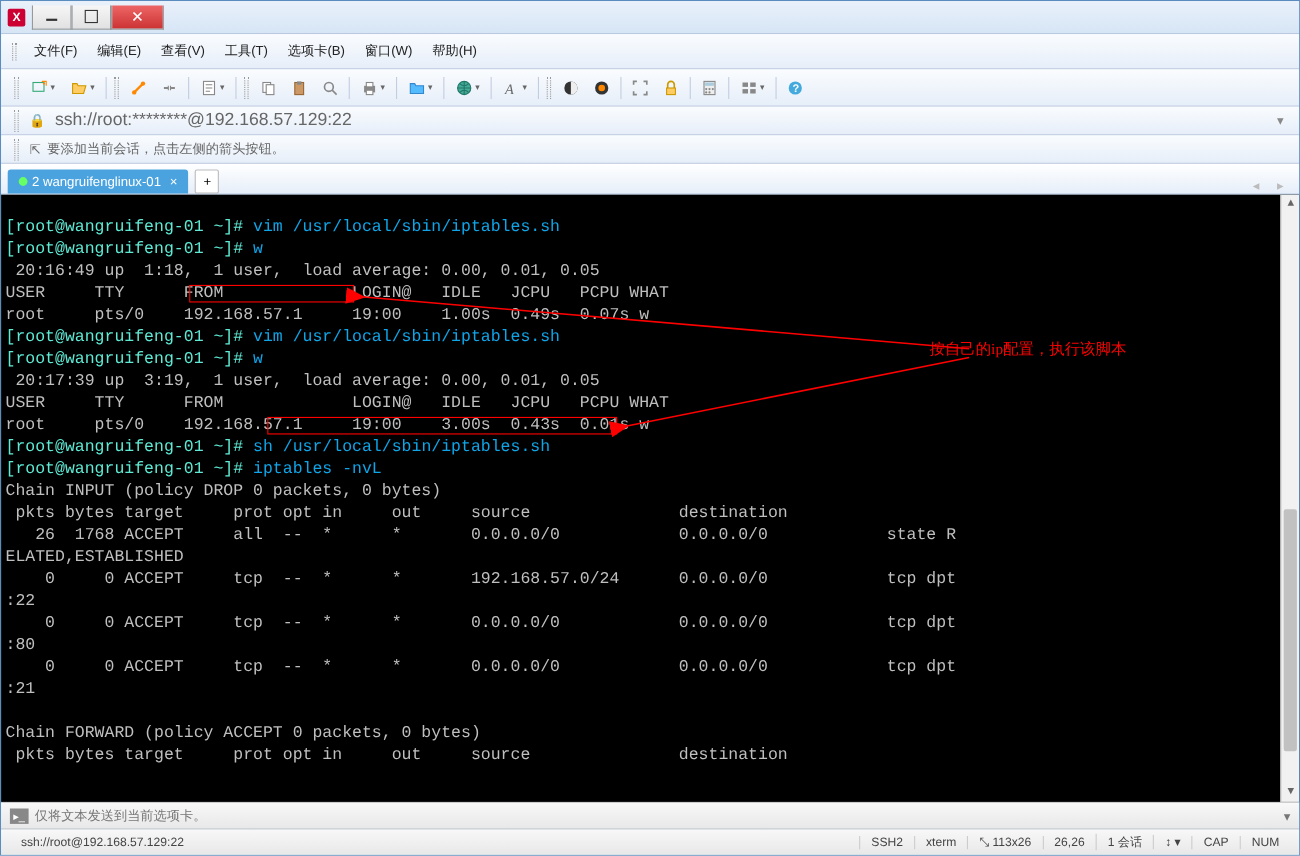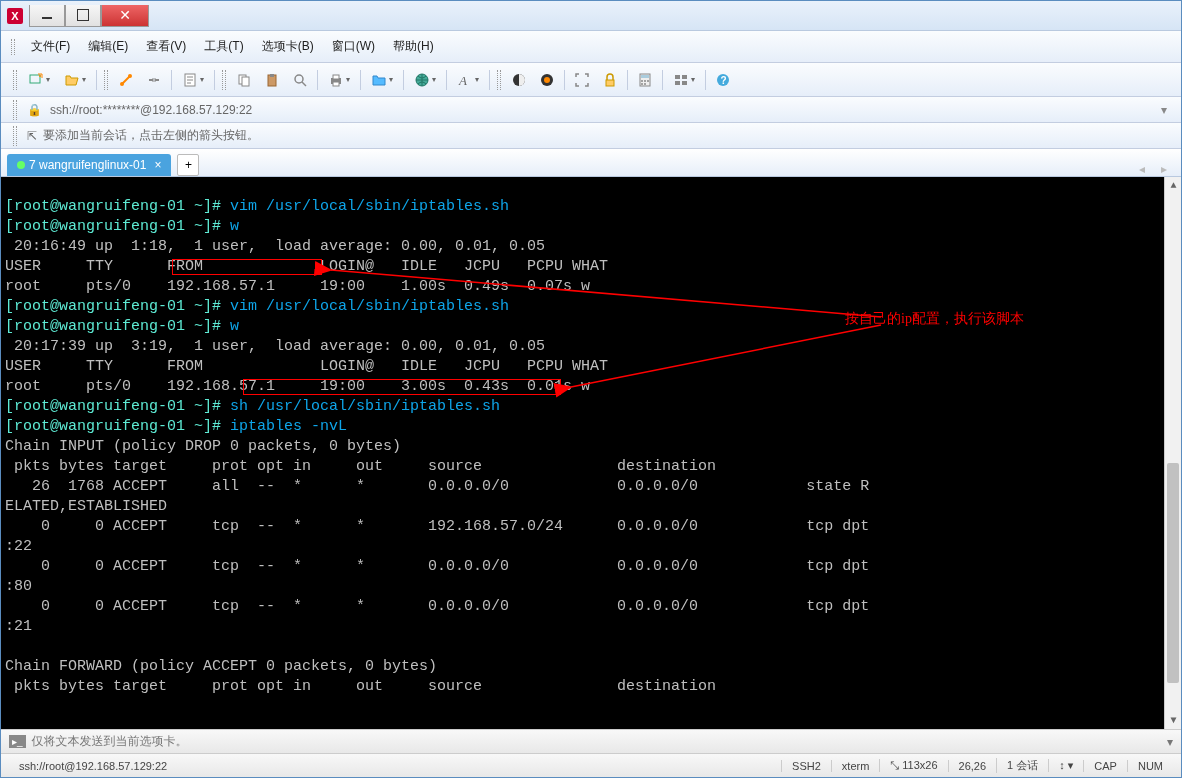--- a/index.html
+++ b/index.html
@@ -18,21 +18,21 @@
 .menubar .handle { width:4px; height:16px; border-left:1px dotted #999; border-right:1px dotted #999; margin-right:6px; }
 .toolbar { background:linear-gradient(#fafcfe,#e6eef9); height:34px; display:flex; align-items:center; padding:2px 8px; border-bottom:1px solid #c3cde0; gap:0px; }
 .handle2 { width:4px; height:20px; border-left:1px dotted #999; border-right:1px dotted #999; margin:0 4px; }
 .tbtn { width:28px; height:26px; display:flex; align-items:center; justify-content:center; color:#666; position:relative; }
 .tbtn svg { width:16px; height:16px; }
 .tbtn.dd::after { content:"▾"; font-size:8px; color:#666; margin-left:2px; }
 .tbtn.dd { width:36px; }
 .sep { width:1px; height:20px; background:#c3cde0; margin:0 3px; }
 .addrbar { background:linear-gradient(#fafcfe,#e6eef9); height:26px; display:flex; align-items:center; padding:0 8px; border-bottom:1px solid #c3cde0; }
 .addrbar .lock { color:#888; margin:0 6px; }
-.addrbar input { flex:1; border:none; background:transparent; font-size:12px; color:#666; outline:none; padding:2px; }
+.addrbar input { flex:1; border:none; background:transparent; font-size:16px; color:#666; outline:none; padding:2px; }
 .tipbar { background:linear-gradient(#fafcfe,#e6eef9); height:26px; display:flex; align-items:center; padding:0 8px; border-bottom:1px solid #c3cde0; color:#666; gap:6px; }
 .tabbar { background:linear-gradient(#fff,#e6eef9); height:28px; display:flex; align-items:flex-end; padding:0 6px; border-bottom:1px solid #b9c9df; }
 .tab { background:#4aa3df; color:#fff; padding:4px 10px; border-radius:3px 3px 0 0; display:flex; align-items:center; gap:4px; font-size:12px; }
 .tab .dot { width:8px; height:8px; background:#6f6; border-radius:50%; }
 .tab .x { color:#fff; font-size:12px; margin-left:4px; }
 .tabplus { width:22px; height:22px; border:1px solid #bbb; background:#fff; margin-left:6px; display:flex; align-items:center; justify-content:center; border-radius:2px; }
 .tabbar .nav { margin-left:auto; color:#bbb; padding:0 8px; }
 .terminal { flex:1; background:#000; color:#bfbfbf; font-family:Consolas,"Courier New",monospace; font-size:15px; line-height:20px; padding:0 4px; overflow:hidden; position:relative; white-space:pre; }
 .terminal .dkcyan { color:#0ea5e9; }
 .prompt { color:#5eead4; }
@@ -223,21 +223,21 @@
 
   <div class="tipbar">
     <div class="handle2"></div>
     <span>⇱</span>
     <span>要添加当前会话，点击左侧的箭头按钮。</span>
   </div>
 
   <div class="tabbar">
     <div class="tab">
       <span class="dot"></span>
-      <span>7 wangruifenglinux-01</span>
+      <span>2 wangruifenglinux-01</span>
       <span class="x">×</span>
     </div>
     <div class="tabplus">+</div>
     <div class="nav">◂</div>
     <div class="nav" style="margin-left:0">▸</div>
   </div>
 
   <div class="terminal">
 <span class="prompt">[root@wangruifeng-01 ~]# </span><span class="dkcyan">vim /usr/local/sbin/iptables.sh</span>
 <span class="prompt">[root@wangruifeng-01 ~]# </span><span class="dkcyan">w</span>

